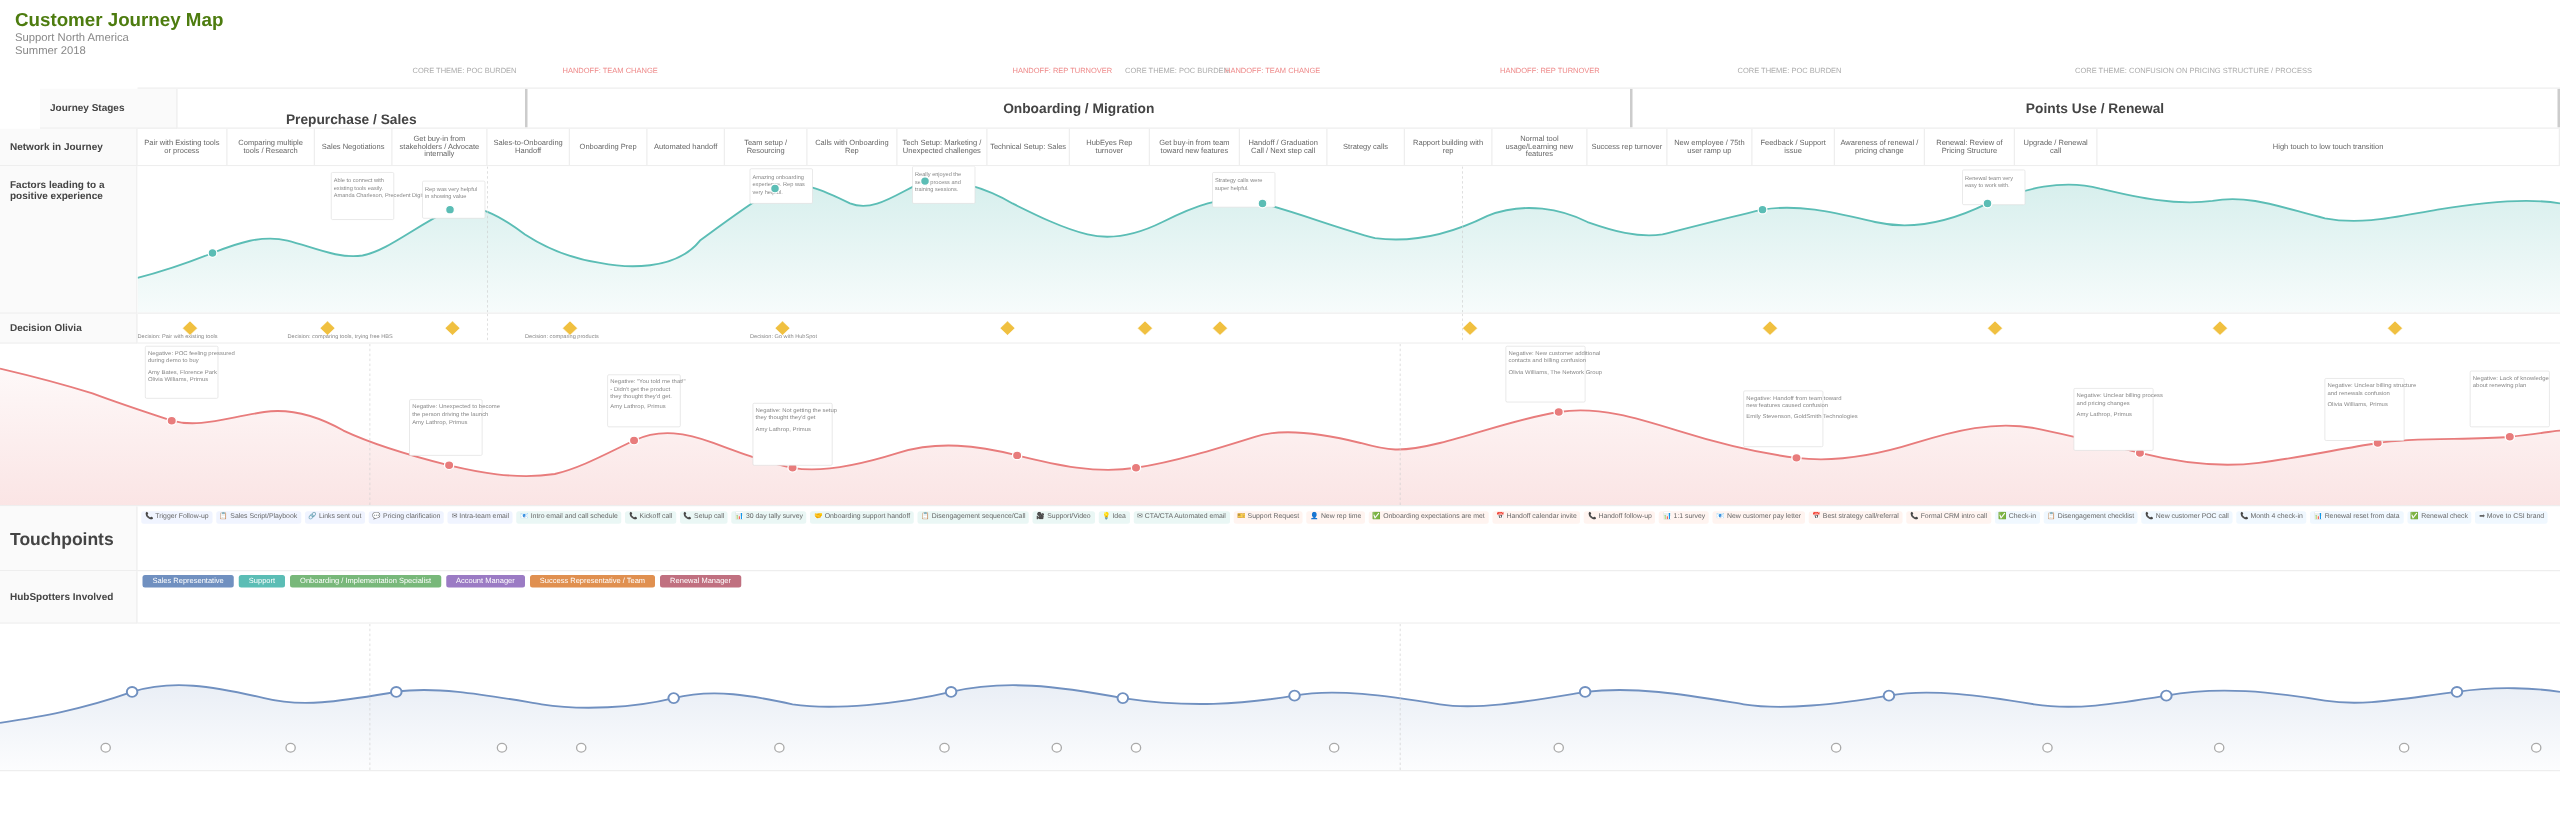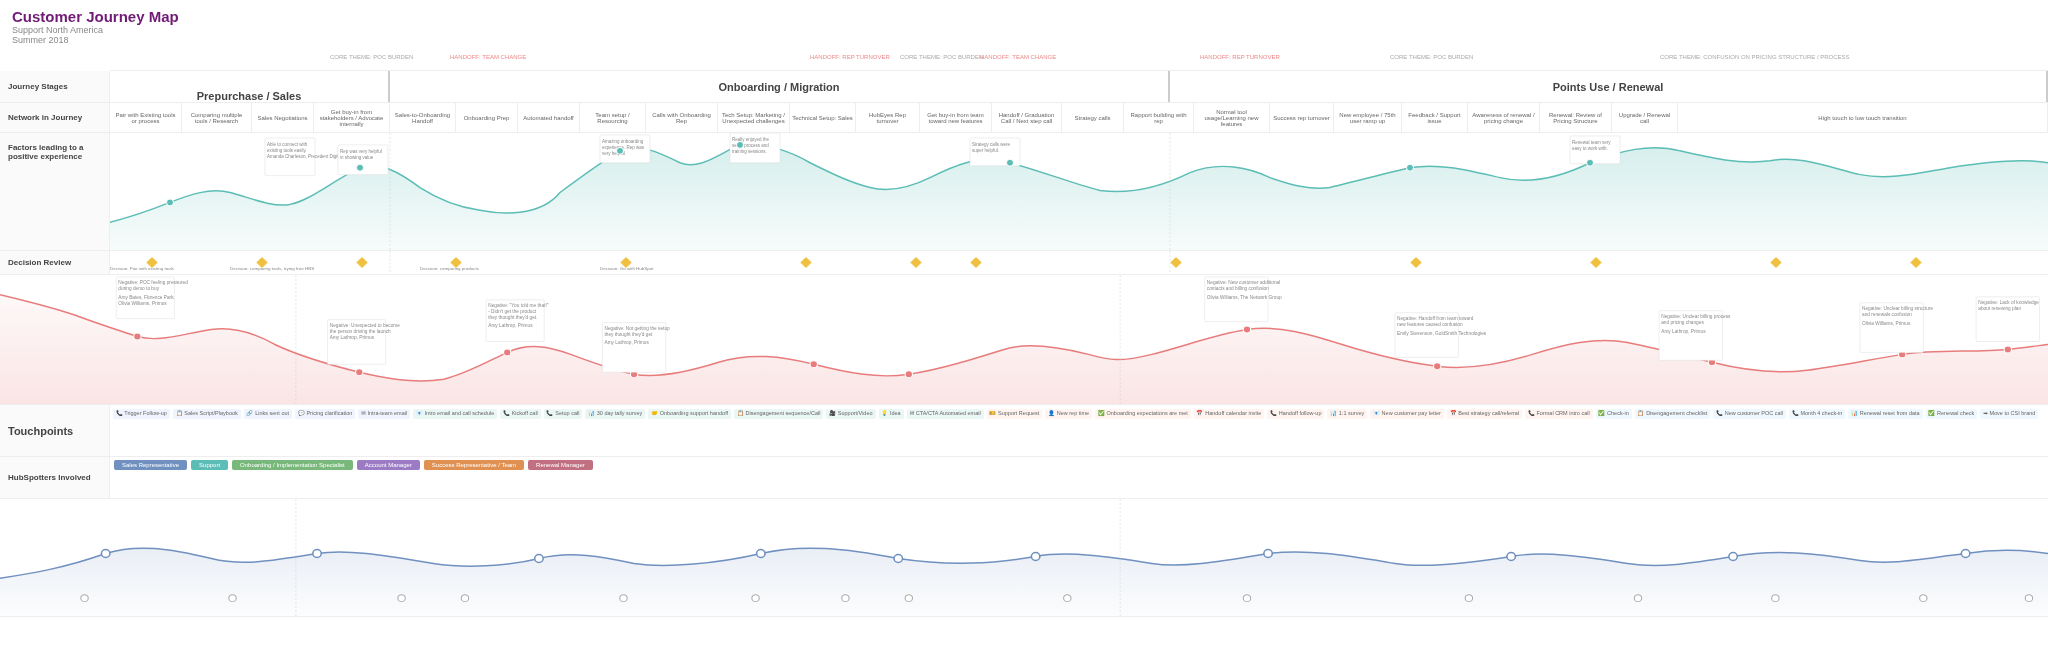--- a/index.html
+++ b/index.html
@@ -13,21 +13,21 @@
     }
 
     .page-wrapper {
       width: 2048px;
       min-height: 655px;
       background: #fff;
     }
     .header-title {
       font-size: 15px;
       font-weight: bold;
-      color: #701a75;
+      color: #4d7c0f;
     }
     .header-subtitle {
       font-size: 9px;
       color: #888;
     }
 
     .header-area {
       display: flex;
       align-items: flex-start;
       padding: 8px 12px 6px;
@@ -93,28 +93,28 @@
     <span style="position:absolute;left:220px;font-size:6px;color:#aaa;text-transform:uppercase;top:3px;">CORE THEME: POC BURDEN</span>
     <span style="position:absolute;left:340px;font-size:6px;color:#e88;text-transform:uppercase;top:3px;">HANDOFF: TEAM CHANGE</span>
     <span style="position:absolute;left:700px;font-size:6px;color:#e88;text-transform:uppercase;top:3px;">HANDOFF: REP TURNOVER</span>
     <span style="position:absolute;left:790px;font-size:6px;color:#aaa;text-transform:uppercase;top:3px;">CORE THEME: POC BURDEN</span>
     <span style="position:absolute;left:870px;font-size:6px;color:#e88;text-transform:uppercase;top:3px;">HANDOFF: TEAM CHANGE</span>
     <span style="position:absolute;left:1090px;font-size:6px;color:#e88;text-transform:uppercase;top:3px;">HANDOFF: REP TURNOVER</span>
     <span style="position:absolute;left:1280px;font-size:6px;color:#aaa;text-transform:uppercase;top:3px;">CORE THEME: POC BURDEN</span>
     <span style="position:absolute;left:1550px;font-size:6px;color:#aaa;text-transform:uppercase;top:3px;">CORE THEME: CONFUSION ON PRICING STRUCTURE / PROCESS</span>
   </div>
 
-  <div class="row-wrap" style="height:32px;">
+  <div class="row-wrap" style="height:32px;padding-left:32px;">
     <div class="row-label-cell" style="font-size:8px;">Journey Stages</div>
     <div class="row-content-cell">
       <div style="display:flex;height:100%;">
         <div class="stage-block" style="width:280px;align-items:flex-end;">
           <span>Prepurchase / Sales</span>
         </div>
-        <div class="stage-block" style="width:780px;">
+        <div class="stage-block" style="width:884px;">
           <span>Onboarding / Migration</span>
         </div>
         <div class="stage-block" style="flex:1;">
           <span>Points Use / Renewal</span>
         </div>
       </div>
     </div>
   </div>
 
   <div class="row-wrap" style="height:30px;">
@@ -251,21 +251,21 @@
         <circle cx="1300" cy="35" r="3.5" fill="#5bbdb5" stroke="white" stroke-width="1"></circle>
         <circle cx="1480" cy="30" r="3.5" fill="#5bbdb5" stroke="white" stroke-width="1"></circle>
 
         <line x1="280" y1="0" x2="280" y2="118" stroke="#ccc" stroke-width="0.5" stroke-dasharray="2,2"></line>
         <line x1="1060" y1="0" x2="1060" y2="118" stroke="#ccc" stroke-width="0.5" stroke-dasharray="2,2"></line>
       </svg>
     </div>
   </div>
 
   <div class="row-wrap" style="height:24px;">
-    <div class="row-label-cell" style="font-size:8px;">Decision Review</div>
+    <div class="row-label-cell" style="font-size:8px;">Decision Olivia</div>
     <div class="row-content-cell">
       <svg width="100%" height="100%" viewBox="0 0 1938 24" preserveAspectRatio="none">
 
         <polygon points="36,12 42,6 48,12 42,18" fill="#f0c040" stroke="white" stroke-width="0.5"></polygon>
         <polygon points="146,12 152,6 158,12 152,18" fill="#f0c040" stroke="white" stroke-width="0.5"></polygon>
         <polygon points="246,12 252,6 258,12 252,18" fill="#f0c040" stroke="white" stroke-width="0.5"></polygon>
         <polygon points="340,12 346,6 352,12 346,18" fill="#f0c040" stroke="white" stroke-width="0.5"></polygon>
         <polygon points="510,12 516,6 522,12 516,18" fill="#f0c040" stroke="white" stroke-width="0.5"></polygon>
         <polygon points="690,12 696,6 702,12 696,18" fill="#f0c040" stroke="white" stroke-width="0.5"></polygon>
         <polygon points="800,12 806,6 812,12 806,18" fill="#f0c040" stroke="white" stroke-width="0.5"></polygon>
@@ -358,21 +358,21 @@
         <text x="1872" y="29" font-size="4.5" fill="#888">Negative: Lack of knowledge</text>
         <text x="1872" y="35" font-size="4.5" fill="#888">about renewing plan</text>
 
         <line x1="280" y1="0" x2="280" y2="130" stroke="#ccc" stroke-width="0.5" stroke-dasharray="2,2"></line>
         <line x1="1060" y1="0" x2="1060" y2="130" stroke="#ccc" stroke-width="0.5" stroke-dasharray="2,2"></line>
       </svg>
     </div>
   </div>
 
   <div class="row-wrap" style="height:52px;">
-    <div class="row-label-cell" style="font-size:11px;">Touchpoints</div>
+    <div class="row-label-cell" style="font-size:14px;">Touchpoints</div>
     <div class="row-content-cell" style="padding:3px 2px;overflow:hidden;">
       <div style="display:flex;flex-wrap:wrap;gap:1px;font-size:5.5px;color:#666;line-height:1.4;">
         <span style="background:#f0f4ff;border-radius:2px;padding:1px 3px;margin:1px;">📞 Trigger Follow-up</span>
         <span style="background:#f0f4ff;border-radius:2px;padding:1px 3px;margin:1px;">📋 Sales Script/Playbook</span>
         <span style="background:#f0f4ff;border-radius:2px;padding:1px 3px;margin:1px;">🔗 Links sent out</span>
         <span style="background:#f0f4ff;border-radius:2px;padding:1px 3px;margin:1px;">💬 Pricing clarification</span>
         <span style="background:#f0f4ff;border-radius:2px;padding:1px 3px;margin:1px;">✉ Intra-team email</span>
         <span style="background:#eaf7f5;border-radius:2px;padding:1px 3px;margin:1px;">📧 Intro email and call schedule</span>
         <span style="background:#eaf7f5;border-radius:2px;padding:1px 3px;margin:1px;">📞 Kickoff call</span>
         <span style="background:#eaf7f5;border-radius:2px;padding:1px 3px;margin:1px;">📞 Setup call</span>

